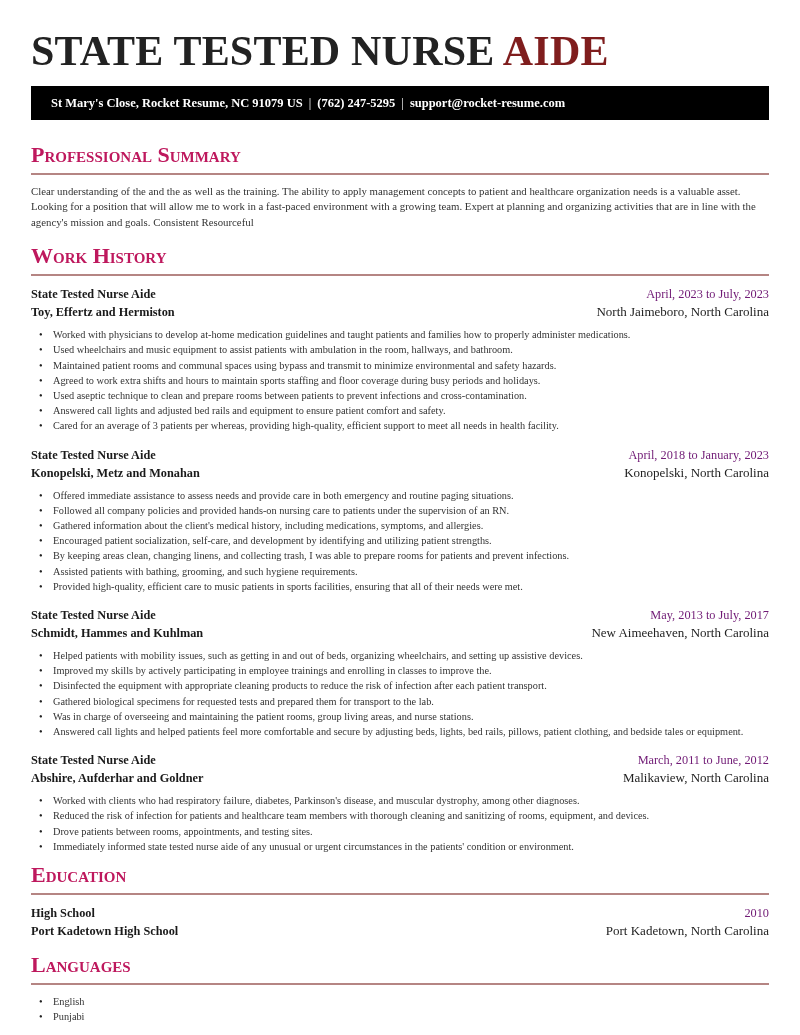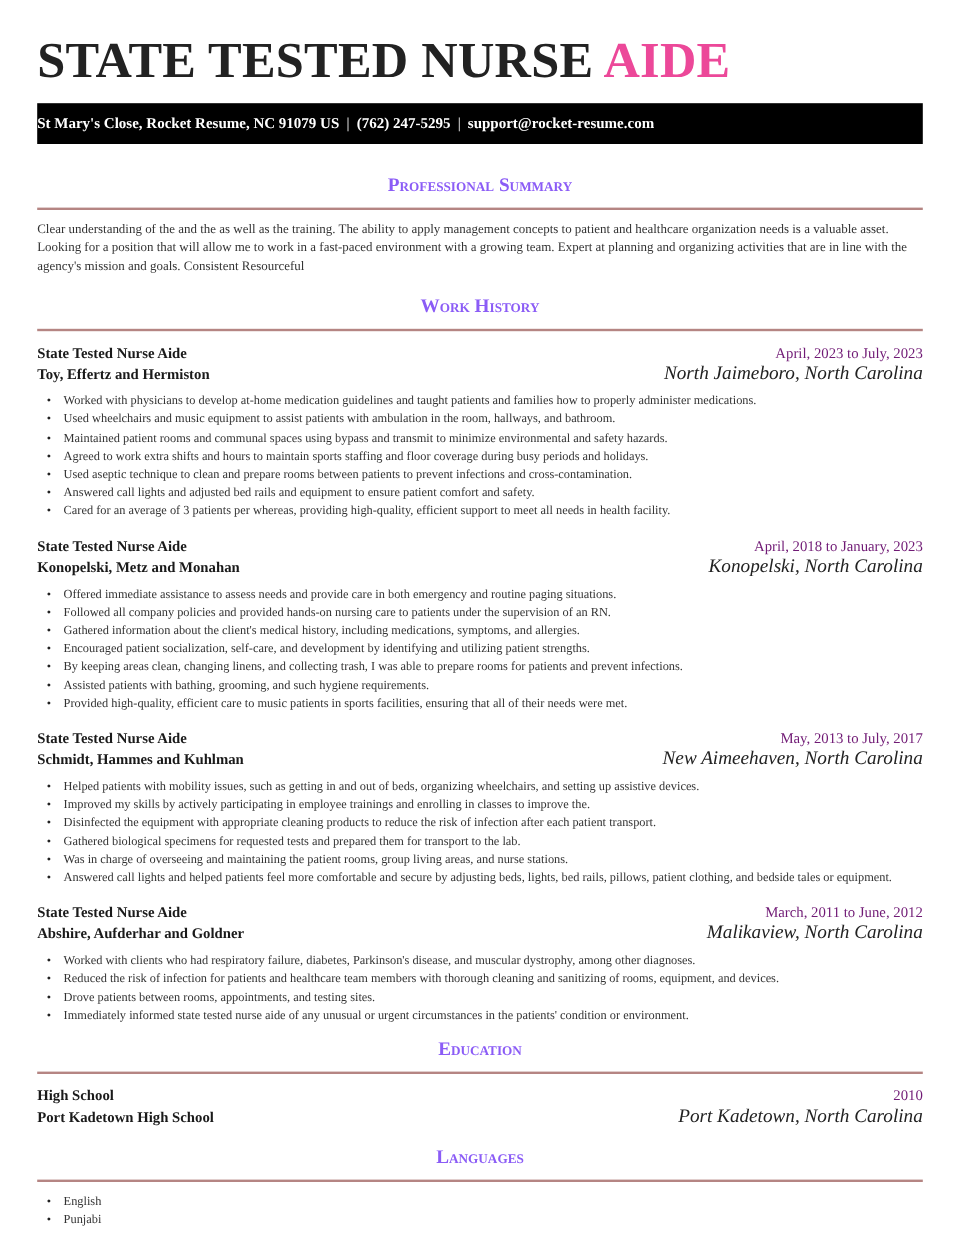--- a/index.html
+++ b/index.html
@@ -7,38 +7,38 @@
       width: 800px; height: 1035px; overflow: hidden;
       font-family: "Liberation Serif", "DejaVu Serif", serif;
       color: #222222;
     }
     .page { padding: 0 31px; box-sizing: border-box; width: 800px; }
     .name {
       margin: 0; padding-top: 28px;
       font-size: 42px; font-weight: bold; line-height: 46px;
       color: #222222; letter-spacing: 0.2px;
     }
-    .name .accent { color: #ec4899; }
+    .name .accent { color: #7f1d1d; }
     .contact-bar {
       margin-top: 12px; background: #000000; color: #ffffff;
-      height: 34px; line-height: 34px; padding: 0 0;
+      height: 34px; line-height: 34px; padding: 0 20px;
       font-size: 12.5px; font-weight: bold;
     }
     .contact-bar .sep { padding: 0 6px; font-weight: normal; }
     .section-title {
-      margin: 0; font-size: 16px; font-weight: bold;
-      font-variant: small-caps; color: #8b5cf6; line-height: 26px; text-align: center;
+      margin: 0; font-size: 22px; font-weight: bold;
+      font-variant: small-caps; color: #be185d; line-height: 26px;
     }
     .rule { height: 2px; background: #b58583; margin-top: 5px; margin-bottom: 9px; }
     .summary { font-size: 10.8px; line-height: 15.4px; color: #333333; margin: 0; }
     .job { margin-bottom: 12px; }
     .row { display: flex; justify-content: space-between; align-items: baseline; }
     .job-title, .company { font-size: 12.3px; font-weight: bold; color: #1a1a1a; line-height: 18px; }
     .dates { font-size: 12.3px; color: #701a75; line-height: 18px; }
-    .location { font-size: 16px; font-style: italic; color: #222222; line-height: 18px; }
+    .location { font-size: 13px; color: #222222; line-height: 18px; }
     ul.bullets { margin: 6px 0 0 0; padding-left: 22px; list-style: none; }
     ul.bullets li { font-size: 10.3px; line-height: 15.2px; color: #333333; position: relative; }
     ul.bullets li::before { content: "\2022"; position: absolute; left: -14px; top: 0; color: #222; }
   </style>
 </head>
 <body>
 
 <div class="page">
 
   <h1 class="name"><span>STATE TESTED NURSE</span> <span class="accent">AIDE</span></h1>

